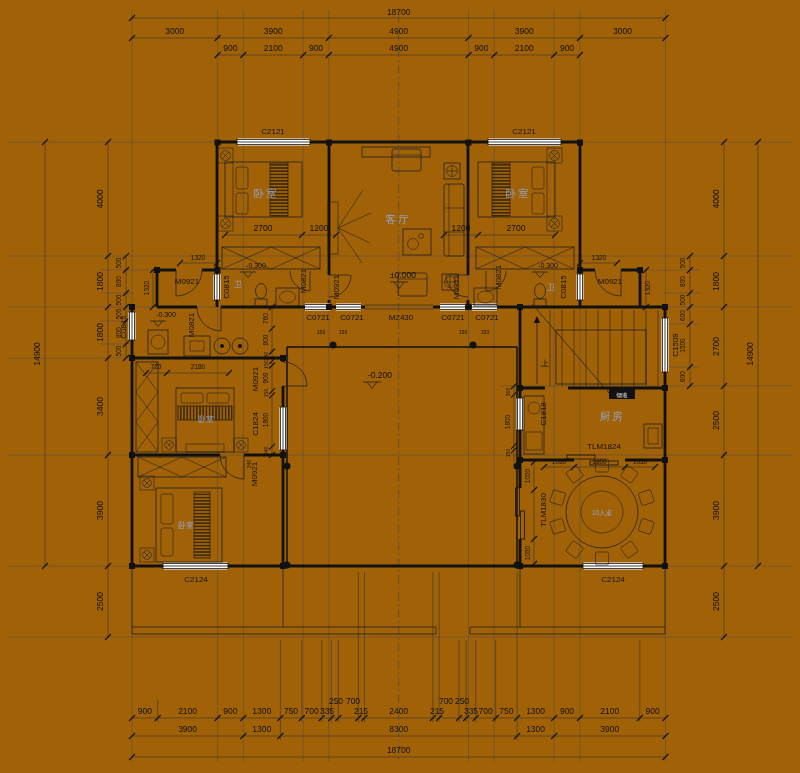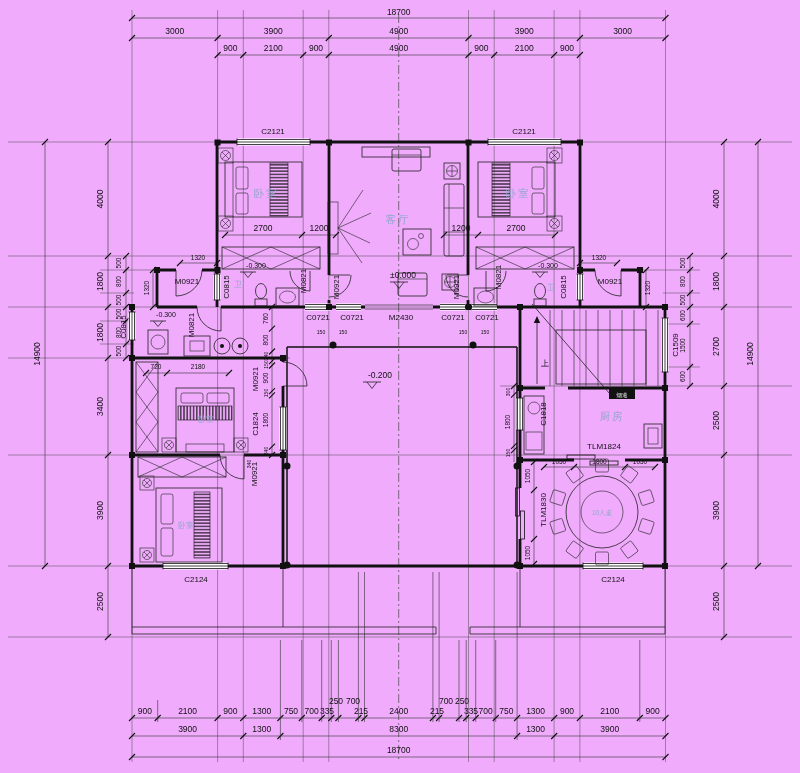--- a/index.html
+++ b/index.html
@@ -1,16 +1,16 @@
 <!DOCTYPE html>
 <html><head>
 <meta charset="utf-8">
 <style>
   html,body{margin:0;padding:0;background:#fff;}
-  .sheet{width:800px;height:773px;position:relative;background:#f0abfc;overflow:hidden;}
+  .sheet{width:800px;height:773px;position:relative;background:#a16207;overflow:hidden;}
   svg{display:block;}
   svg text{font-family:"Liberation Sans",sans-serif;fill:#111;}
   .dt{font-size:8.5px;text-anchor:middle;}
   .dtx{font-size:6.5px;text-anchor:middle;}
   .dts{font-size:5px;text-anchor:middle;}
   .lb{font-size:8px;text-anchor:middle;}
   .lvl{font-size:8.5px;text-anchor:middle;}
   .room{font-size:10.5px;fill:#93a6cc;text-anchor:middle;letter-spacing:2px;}
   .roomS{font-size:8px;fill:#93a6cc;text-anchor:middle;}
   .tiny{font-size:5.5px;fill:#fff;text-anchor:middle;}

